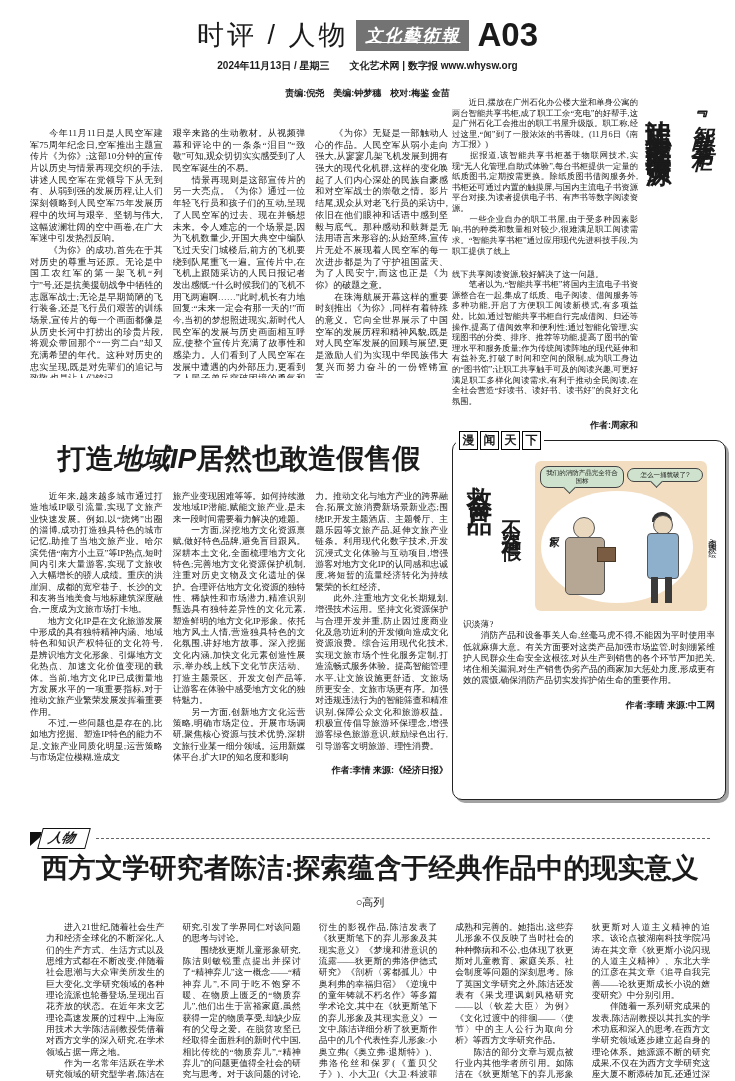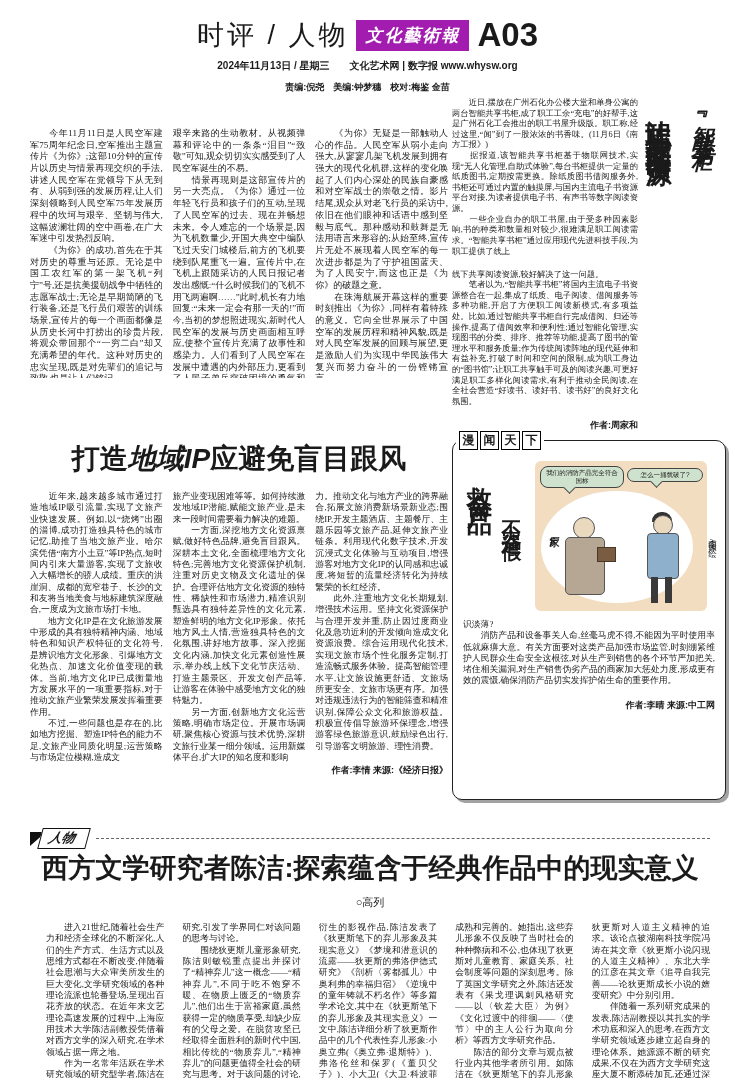--- a/index.html
+++ b/index.html
@@ -6,21 +6,21 @@
   .page{position:relative;width:735px;height:1081px;background:#fff;margin:0 auto;overflow:hidden;
         font-family:"Liberation Serif","DejaVu Serif",serif;color:#1a1a1a;}
   
   .hdr{position:absolute;left:0;top:16px;width:735px;text-align:center;}
   .mast-row{display:flex;justify-content:center;align-items:center;gap:8px;}
   .section-title{font-family:"Liberation Sans","DejaVu Sans",sans-serif;font-size:27px;letter-spacing:3px;font-weight:500;}
   .brand-box{color:#fff;font-size:17px;font-weight:bold;font-style:italic;padding:4px 9px;letter-spacing:2px;
              font-family:"Liberation Serif",serif;}
   .page-no{font-family:"Liberation Sans","DejaVu Sans",sans-serif;font-size:33px;font-weight:bold;}
   .date-line{margin-top:5px;font-size:10px;font-weight:bold;font-family:"Liberation Sans",sans-serif;}
-  .staff-line{margin-top:8px;font-size:9px;font-weight:bold;font-family:"Liberation Sans",sans-serif;}
+  .staff-line{margin-top:14px;font-size:9px;font-weight:bold;font-family:"Liberation Sans",sans-serif;}
   
   .col{white-space:pre-wrap;text-align:justify;font-size:9px;line-height:1.3;overflow:hidden;}
   .credit{font-family:"Liberation Sans",sans-serif;font-weight:bold;text-align:right;font-size:9px;margin-top:2px;}
   
   .art1{position:absolute;left:30px;top:96px;width:418px;}
   .art1 h1{margin:0 0 15px;font-family:"Liberation Sans","DejaVu Sans",sans-serif;font-size:27px;
            font-weight:bold;text-align:center;letter-spacing:0;}
   .cols{display:flex;}
   .art1 .cols{gap:10px;height:282px;overflow:hidden;}
   .art1 .col{flex:1;margin-top:32px;}
@@ -81,21 +81,21 @@
   .people .col{flex:1;font-size:8.8px;line-height:1.29;}
 </style>
 </head>
 <body>
 
 <div class="page">
 
   <header class="hdr">
     <div class="mast-row">
       <span class="section-title">时评 / 人物</span>
-      <span class="brand-box" style="background: #a21caf;">文化藝術報</span>
+      <span class="brand-box" style="background: #737373; text-decoration: underline;">文化藝術報</span>
       <span class="page-no">A03</span>
     </div>
     <div class="date-line">2024年11月13日 / 星期三　　文化艺术网 | 数字报 www.whysw.org</div>
     <div class="staff-line">责编:倪尧　美编:钟梦穗　校对:梅鉴 金苗</div>
   </header>
 
   <section class="art1">
     <div class="cols">
       <div class="col">　　今年11月11日是人民空军建军75周年纪念日,空军推出主题宣传片《为你》;这部10分钟的宣传片以历史与情景再现交织的手法,讲述人民空军在党领导下从无到有、从弱到强的发展历程,让人们深刻领略到人民空军75年发展历程中的坎坷与艰辛、坚韧与伟大,这幅波澜壮阔的空中画卷,在广大军迷中引发热烈反响。
 　　《为你》的成功,首先在于其对历史的尊重与还原。无论是中国工农红军的第一架飞机“列宁”号,还是抗美援朝战争中牺牲的志愿军战士;无论是早期简陋的飞行装备,还是飞行员们艰苦的训练场景,宣传片的每一个画面都像是从历史长河中打捞出的珍贵片段,将观众带回那个“一穷二白”却又充满希望的年代。这种对历史的忠实呈现,既是对先辈们的追记与致敬,也是让人们铭记</div>
@@ -117,21 +117,21 @@
 　　笔者以为,“智能共享书柜”将国内主流电子书资源整合在一起,集成了纸质、电子阅读、借阅服务等多种功能,开启了方便职工阅读新模式,有多项益处。比如,通过智能共享书柜自行完成借阅、归还等操作,提高了借阅效率和便利性;通过智能化管理,实现图书的分类、排序、推荐等功能,提高了图书的管理水平和服务质量;作为传统阅读阵地的现代延伸和有益补充,打破了时间和空间的限制,成为职工身边的“图书馆”;让职工共享触手可及的阅读兴趣,可更好满足职工多样化阅读需求,有利于推动全民阅读,在全社会营造“好读书、读好书、读书好”的良好文化氛围。</span>
         <div class="credit">作者:周家和</div>
         <div class="credit">来源:《劳动午报》</div>
       </div>
     </div>
     <div class="vtitle-main">让职工便捷共享阅读资源</div>
     <div class="vtitle-script">『智能共享书柜』</div>
   </section>
 
   <section class="art3">
-    <h2><span>打造</span><span class="em">地域IP</span><span>应避免盲目跟风</span></h2>
+    <h2><span>打造</span><span class="em">地域IP</span><span>居然也敢造假售假</span></h2>
     <div class="cols">
       <div class="col">　　近年来,越来越多城市通过打造地域IP吸引流量,实现了文旅产业快速发展。例如,以“烧烤”出圈的淄博,成功打造独具特色的城市记忆,助推了当地文旅产业。哈尔滨凭借“南方小土豆”等IP热点,短时间内引来大量游客,实现了文旅收入大幅增长的骄人成绩。重庆的洪崖洞、成都的宽窄巷子、长沙的文和友将当地美食与地标建筑深度融合,一度成为文旅市场打卡地。
 　　地方文化IP是在文化旅游发展中形成的具有独特精神内涵、地域特色和知识产权特征的文化符号,是辨识地方文化形象、引爆地方文化热点、加速文化价值变现的载体。当前,地方文化IP已成衡量地方发展水平的一项重要指标,对于推动文旅产业繁荣发展发挥着重要作用。
 　　不过,一些问题也是存在的,比如地方挖掘、塑造IP特色的能力不足,文旅产业同质化明显;运营策略与市场定位模糊,造成文</div>
       <div class="col">旅产业变现困难等等。如何持续激发地域IP潜能,赋能文旅产业,是未来一段时间需要着力解决的难题。
 　　一方面,深挖地方文化资源禀赋,做好特色品牌,避免盲目跟风。深耕本土文化,全面梳理地方文化特色;完善地方文化资源保护机制,注重对历史文物及文化遗址的保护。合理评估地方文化资源的独特性、稀缺性和市场潜力,精准识别甄选具有独特差异性的文化元素,塑造鲜明的地方文化IP形象。依托地方风土人情,营造独具特色的文化氛围,讲好地方故事。深入挖掘文化内涵,加快文化元素创造性展示,举办线上线下文化节庆活动、打造主题景区、开发文创产品等,让游客在体验中感受地方文化的独特魅力。
 　　另一方面,创新地方文化运营策略,明确市场定位。开展市场调研,聚焦核心资源与技术优势,深耕文旅行业某一细分领域。运用新媒体平台,扩大IP的知名度和影响</div>
       <div class="col"><span>力。推动文化与地方产业的跨界融合,拓展文旅消费新场景新业态;围绕IP,开发主题酒店、主题餐厅、主题乐园等文旅产品,延伸文旅产业链条。利用现代化数字技术,开发沉浸式文化体验与互动项目,增强游客对地方文化IP的认同感和忠诚度,将短暂的流量经济转化为持续繁荣的长红经济。
 　　此外,注重地方文化长期规划,增强技术运用。坚持文化资源保护与合理开发并重,防止因过度商业化及急功近利的开发倾向造成文化资源浪费。综合运用现代化技术,实现文旅市场个性化服务定制,打造流畅式服务体验。提高智能管理水平,让文旅设施更舒适、文旅场所更安全、文旅市场更有序。加强对违规违法行为的智能筛查和精准识别,保障公众文化和旅游权益。积极宣传倡导旅游环保理念,增强游客绿色旅游意识,鼓励绿色出行,引导游客文明旅游、理性消费。</span>
         <div class="credit">作者:李情 来源:《经济日报》</div>

